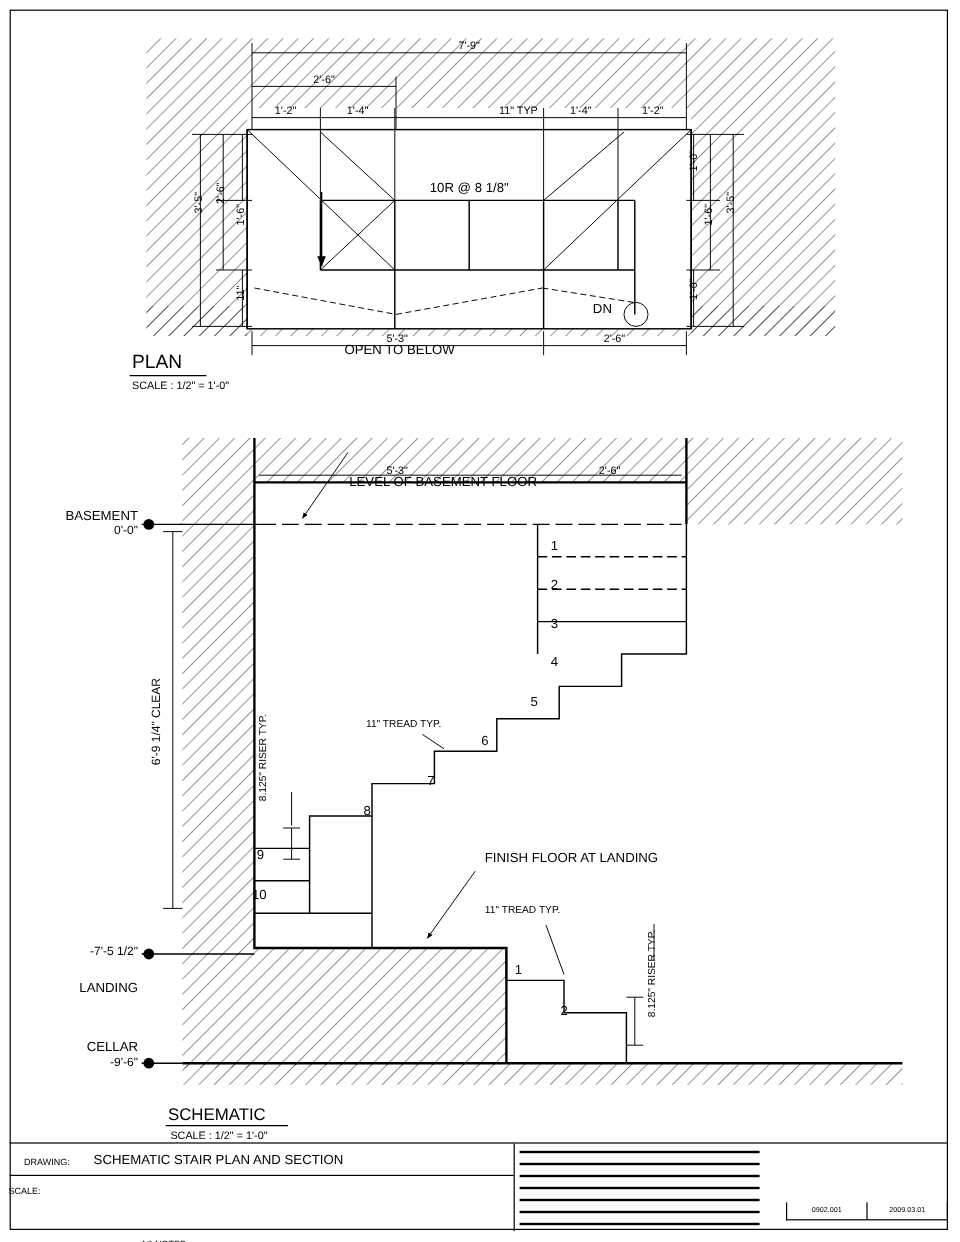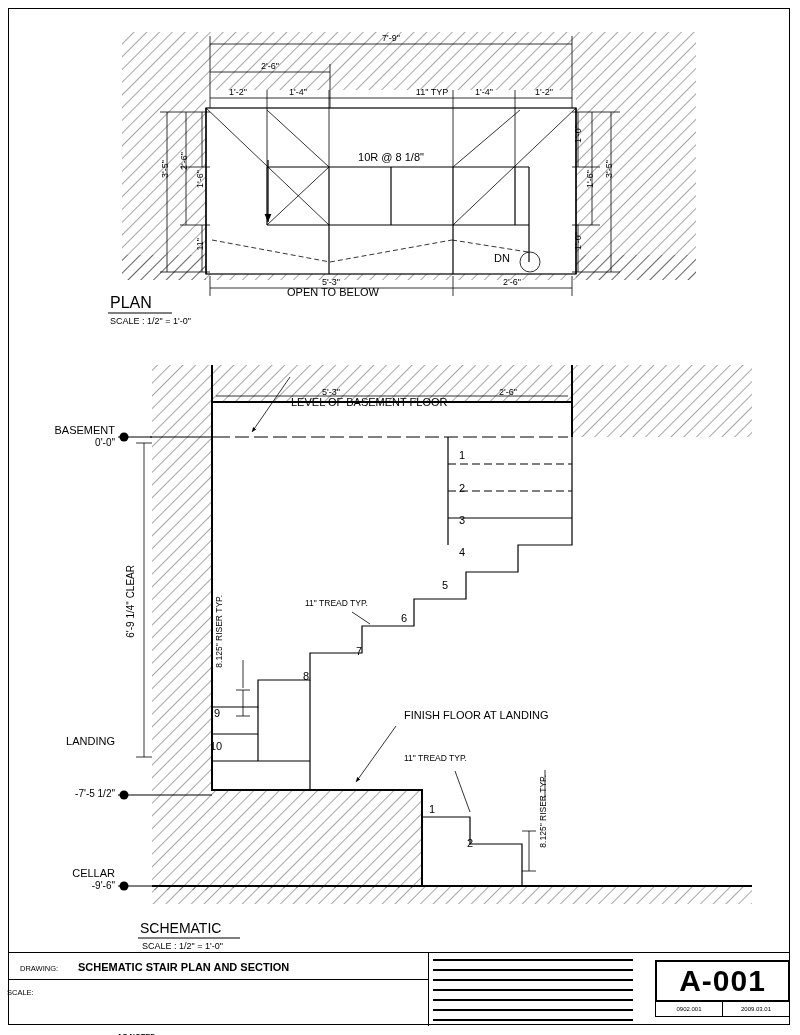--- a/index.html
+++ b/index.html
@@ -21,21 +21,21 @@
   .dashthin{stroke-dasharray:5 3;}
   .hatch-bg{fill:url(#hatch);}
   #tb{position:absolute;left:8px;top:952px;width:782px;height:73px;border-top:1.5px solid #000;box-sizing:border-box;}
   .tb-line{position:absolute;background:#000;}
   .sheetno{position:absolute;right:10px;top:960px;width:135px;height:42px;border:2px solid #000;box-sizing:border-box;
      display:flex;align-items:center;justify-content:center;font-size:30px;font-weight:bold;letter-spacing:1px;}
   .sheetno-sub{position:absolute;right:10px;top:1002px;width:135px;height:15px;border:1.5px solid #000;border-top:none;box-sizing:border-box;display:flex;}
   .sheetno-sub>div{flex:1;display:flex;align-items:center;justify-content:center;font-size:6px;}
   .sheetno-sub>div:first-child{border-right:1.5px solid #000;}
   .tb-field{position:absolute;font-size:7.5px;}
-  .tb-val{position:absolute;font-size:11px;font-weight:bold;text-align:center;}
+  .tb-val{position:absolute;font-size:11px;font-weight:normal;text-align:center;}
   .tb-val.small{font-size:7.5px;}
 </style>
 </head>
 <body>
 
 <div id="sheet">
   <div class="border"></div>
 
   <svg width="800" height="1035">
     <defs>
@@ -253,21 +253,21 @@
   <div class="lbl" style="left:110px;top:316px;font-size:9px;">SCALE : 1/2" = 1'-0"</div>
 
   <div class="lbl big" style="left:291px;top:361px;margin-top:36px;">LEVEL OF BASEMENT FLOOR</div>
   <div class="lbl big" style="left:404px;top:710px;">FINISH FLOOR AT LANDING</div>
 
   <div class="lbl c" style="left:331px;top:387px;">5'-3"</div>
   <div class="lbl c" style="left:508px;top:387px;">2'-6"</div>
 
   <div class="lbl r" style="left:115px;top:425px;font-size:11px;">BASEMENT</div>
   <div class="lbl r" style="left:115px;top:438px;font-size:10px;">0'-0"</div>
-  <div class="lbl r" style="left:115px;top:736px;font-size:11px;padding-left:29px;">LANDING</div>
+  <div class="lbl r" style="left:115px;top:819px;font-size:11px;padding-left:29px;">LANDING</div>
   <div class="lbl r" style="left:115px;top:789px;font-size:10px;">-7'-5 1/2"</div>
   <div class="lbl r" style="left:115px;top:868px;font-size:11px;">CELLAR</div>
   <div class="lbl r" style="left:115px;top:881px;font-size:10px;">-9'-6"</div>
 
   <div class="lbl vert" style="left:126px;top:565px;font-size:10px;">6'-9 1/4" CLEAR</div>
 
   <div class="lbl vert" style="left:214px;top:595px;font-size:8.5px;">8.125" RISER TYP.</div>
   <div class="lbl vert" style="left:538px;top:775px;font-size:8.5px;">8.125" RISER TYP.</div>
   <div class="lbl" style="left:305px;top:598px;font-size:8.5px;">11" TREAD TYP.</div>
   <div class="lbl" style="left:404px;top:753px;font-size:8.5px;">11" TREAD TYP.</div>
@@ -298,18 +298,17 @@
     <div class="tb-line" style="left:425px;top:36px;width:200px;height:1.5px;"></div>
     <div class="tb-line" style="left:425px;top:46px;width:200px;height:1.5px;"></div>
     <div class="tb-line" style="left:425px;top:56px;width:200px;height:1.5px;"></div>
     <div class="tb-line" style="left:425px;top:66px;width:200px;height:1.5px;"></div>
   </div>
   <div class="tb-field" style="left:20px;top:964px;">DRAWING:</div>
   <div class="tb-val" style="left:78px;top:961px;">SCHEMATIC STAIR PLAN AND SECTION</div>
   <div class="tb-field" style="left:7px;top:988px;">SCALE:</div>
   <div class="tb-val small" style="left:78px;top:1032px;margin-left:39px;">AS NOTED</div>
 
-  <div class="sheetno">A-001</div>
   <div class="sheetno-sub">
     <div>0902.001</div>
     <div>2009.03.01</div>
   </div>
 </div>
 
 </body></html>

